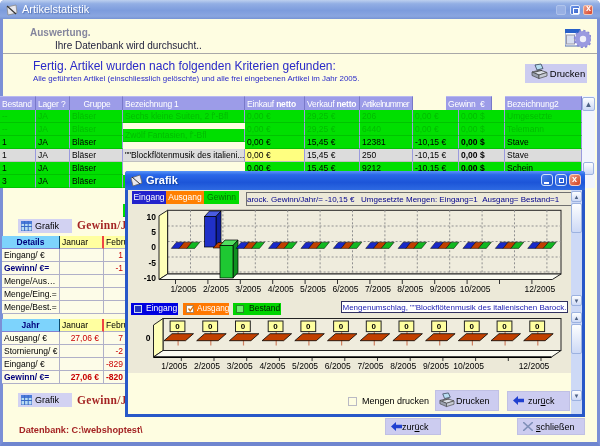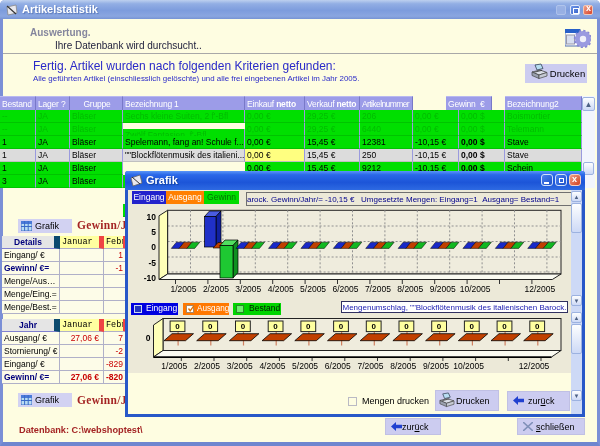--- a/index.html
+++ b/index.html
@@ -9,21 +9,21 @@
   position:absolute; left:0; top:0; width:600px; height:446px;
   background:#fefde1;
   border-left:3px solid #7b8fd6; border-right:3px solid #7b8fd6; border-bottom:4px solid #6f86cf;
   border-radius:5px 5px 0 0;
 }
 #titlebar {
   position:absolute; left:-3px; top:0; width:600px; height:19px;
   background:linear-gradient(to bottom,#bdd0ef 0%,#92aee4 20%,#7d9cdd 55%,#8aa6e0 85%,#7693d4 100%);
   border-radius:5px 5px 0 0;
 }
-#titletext { position:absolute; left:22px; top:3px; color:#fff; font-size:11px; font-weight:bold; text-shadow:1px 1px 1px #5a78b8; }
+#titletext { position:absolute; left:22px; top:3px; color:#fff; font-size:11px; font-weight:normal; text-shadow:1px 1px 1px #5a78b8; }
 .abs { position:absolute; }
 .tb-btn { position:absolute; top:5px; width:10px; height:10px; border-radius:2px; font-size:8px; }
 #btn-min { left:556px; background:#a8bce8; border:1px solid #c8d6f2; opacity:.6; }
 #btn-max { left:570px; background:linear-gradient(135deg,#6f95e8,#3562c8); border:1px solid #dfe8fa; }
 #btn-max:before { content:""; position:absolute; left:2px; top:2px; width:4px; height:4px; border:1px solid #fff; }
 #btn-close { left:583px; background:linear-gradient(135deg,#f0a088,#d8432a); border:1px solid #f0c8b8; }
 #btn-close:before { content:"x"; position:absolute; left:2px; top:-3px; color:#fff; font-weight:bold; font-size:9px; }
 .t-gray { color:#85869e; font-weight:bold; font-size:10px; }
 .t-dark { color:#23233f; font-size:10px; }
 .t-blue { color:#2a2ac8; font-size:9.5px; }
@@ -33,22 +33,22 @@
 .hcell { position:absolute; top:0; height:14px; background:#9c9ce8; color:#fff; border-right:1px solid #7878c8; border-top:1px solid #b8b8f0; line-height:14px; padding-left:2px; white-space:nowrap; overflow:hidden; letter-spacing:-0.2px; }
 .cell { position:absolute; height:13px; border-right:1px solid #9a9ade; line-height:13px; padding-left:2px; white-space:nowrap; overflow:hidden; }
 .rgreen { background:#00df00; border-bottom:1px solid #00c400; }
 .rdim { color:#00bc00; }
 .rsel { background:#dcdcdc; border-bottom:1px solid #c0c0c0; }
 
 .sb-btn { position:absolute; background:linear-gradient(to bottom,#fdfeff,#cdd9f6); border:1px solid #9cb2e0; border-radius:2px; color:#4d6185; }
 
 .stable { position:absolute; font-size:8.5px; }
 .scell { position:absolute; border-right:1px solid #b0b0c8; border-bottom:1px solid #b0b0c8; line-height:13px; padding:0 2px; white-space:nowrap; overflow:hidden; background:#fdfce8; }
-.shead { background:#e5e5e5; color:#00007c; font-weight:bold; text-align:center; border-right:6px solid #0c4a6e; border-bottom:1px solid #8080d0; }
-.syellow { background:#ffffa0; border-right:5px solid #ef4444; border-bottom:1px solid #b0b0c8;font-family:Liberation Mono, monospace; }
+.shead { background:#7dd3fc; color:#00007c; font-weight:bold; text-align:center; border-right:1px solid #0c4a6e; border-bottom:1px solid #8080d0; }
+.syellow { background:#ffffa0; border-right:2px solid #ef4444; border-bottom:1px solid #b0b0c8; }
 .red { color:#c80000; }
 .navy { color:#00007c; font-weight:bold; }
 .grafikbtn { position:absolute; width:54px; height:14px; background:#d2d2f2; font-size:9px; line-height:14px; color:#000; }
 .gewinnhdr { position:absolute; color:#a42424; font-weight:bold; font-size:11.5px; font-family:"Liberation Serif",serif; letter-spacing:0.3px; }
 .lavbtn { position:absolute; background:#ccccf0; border:1px solid #c0c0e4; font-size:9px; color:#000; text-align:center; }
 </style>
 </head>
 <body>
 <div id="win">
   <div id="titlebar">
@@ -99,35 +99,34 @@
       <div class="hcell" style="left:505px;width:77px;">Bezeichnung2</div>
       <div class="cell rgreen rdim" style="left:0px;top:14px;width:36px;">--</div>
       <div class="cell rgreen rdim" style="left:36px;top:14px;width:34px;">JA</div>
       <div class="cell rgreen rdim" style="left:70px;top:14px;width:53px;">Bläser</div>
       <div class="cell rgreen rdim" style="left:123px;top:14px;width:122px;">Sechs kleine Suiten,  2 f'-Bfl</div>
       <div class="cell rgreen rdim" style="left:245px;top:14px;width:60px;">0,00 €</div>
       <div class="cell rgreen rdim" style="left:305px;top:14px;width:55px;">29,25 €</div>
       <div class="cell rgreen rdim" style="left:360px;top:14px;width:53px;">206</div>
       <div class="cell rgreen rdim" style="left:413px;top:14px;width:46px;">0,00 €</div>
       <div class="cell rgreen rdim" style="left:459px;top:14px;width:46px;">0,00 $</div>
-      <div class="cell rgreen rdim" style="left:505px;top:14px;width:77px;">Boismortier</div>
+      <div class="cell rgreen rdim" style="left:505px;top:14px;width:77px;">Umgesetzte</div>
       <div class="cell rgreen rdim" style="left:0px;top:27px;width:36px;">--</div>
       <div class="cell rgreen rdim" style="left:36px;top:27px;width:34px;">JA</div>
       <div class="cell rgreen rdim" style="left:70px;top:27px;width:53px;">Bläser</div>
       <div class="cell rgreen rdim" style="left:123px;top:33px;width:122px;">Zwölf Fantasien, f'-Bfl</div>
       <div class="cell rgreen rdim" style="left:245px;top:27px;width:60px;">0,00 €</div>
       <div class="cell rgreen rdim" style="left:305px;top:27px;width:55px;">29,25 €</div>
       <div class="cell rgreen rdim" style="left:360px;top:27px;width:53px;">6440</div>
       <div class="cell rgreen rdim" style="left:413px;top:27px;width:46px;">0,00 €</div>
       <div class="cell rgreen rdim" style="left:459px;top:27px;width:46px;">0,00 $</div>
       <div class="cell rgreen rdim" style="left:505px;top:27px;width:77px;">Telemann</div>
       <div class="cell rgreen" style="left:0px;top:40px;width:36px;">1</div>
       <div class="cell rgreen" style="left:36px;top:40px;width:34px;">JA</div>
       <div class="cell rgreen" style="left:70px;top:40px;width:53px;">Bläser</div>
-      <div class="cell rgreen" style="left:123px;top:40px;width:122px;">Spelemann, fang an! Schule f...</div>
       <div class="cell rgreen" style="left:245px;top:40px;width:60px;">0,00 €</div>
       <div class="cell rgreen" style="left:305px;top:40px;width:55px;">15,45 €</div>
       <div class="cell rgreen" style="left:360px;top:40px;width:53px;">12381</div>
       <div class="cell rgreen" style="left:413px;top:40px;width:46px;">-10,15 €</div>
       <div class="cell rgreen" style="left:459px;top:40px;width:46px;font-weight:bold;">0,00 $</div>
       <div class="cell rgreen" style="left:505px;top:40px;width:77px;">Stave</div>
       <div class="cell rsel" style="left:0px;top:53px;width:36px;">1</div>
       <div class="cell rsel" style="left:36px;top:53px;width:34px;">JA</div>
       <div class="cell rsel" style="left:70px;top:53px;width:53px;">Bläser</div>
       <div class="cell rsel" style="left:123px;top:53px;width:122px;">""Blockflötenmusik des italieni...</div>

